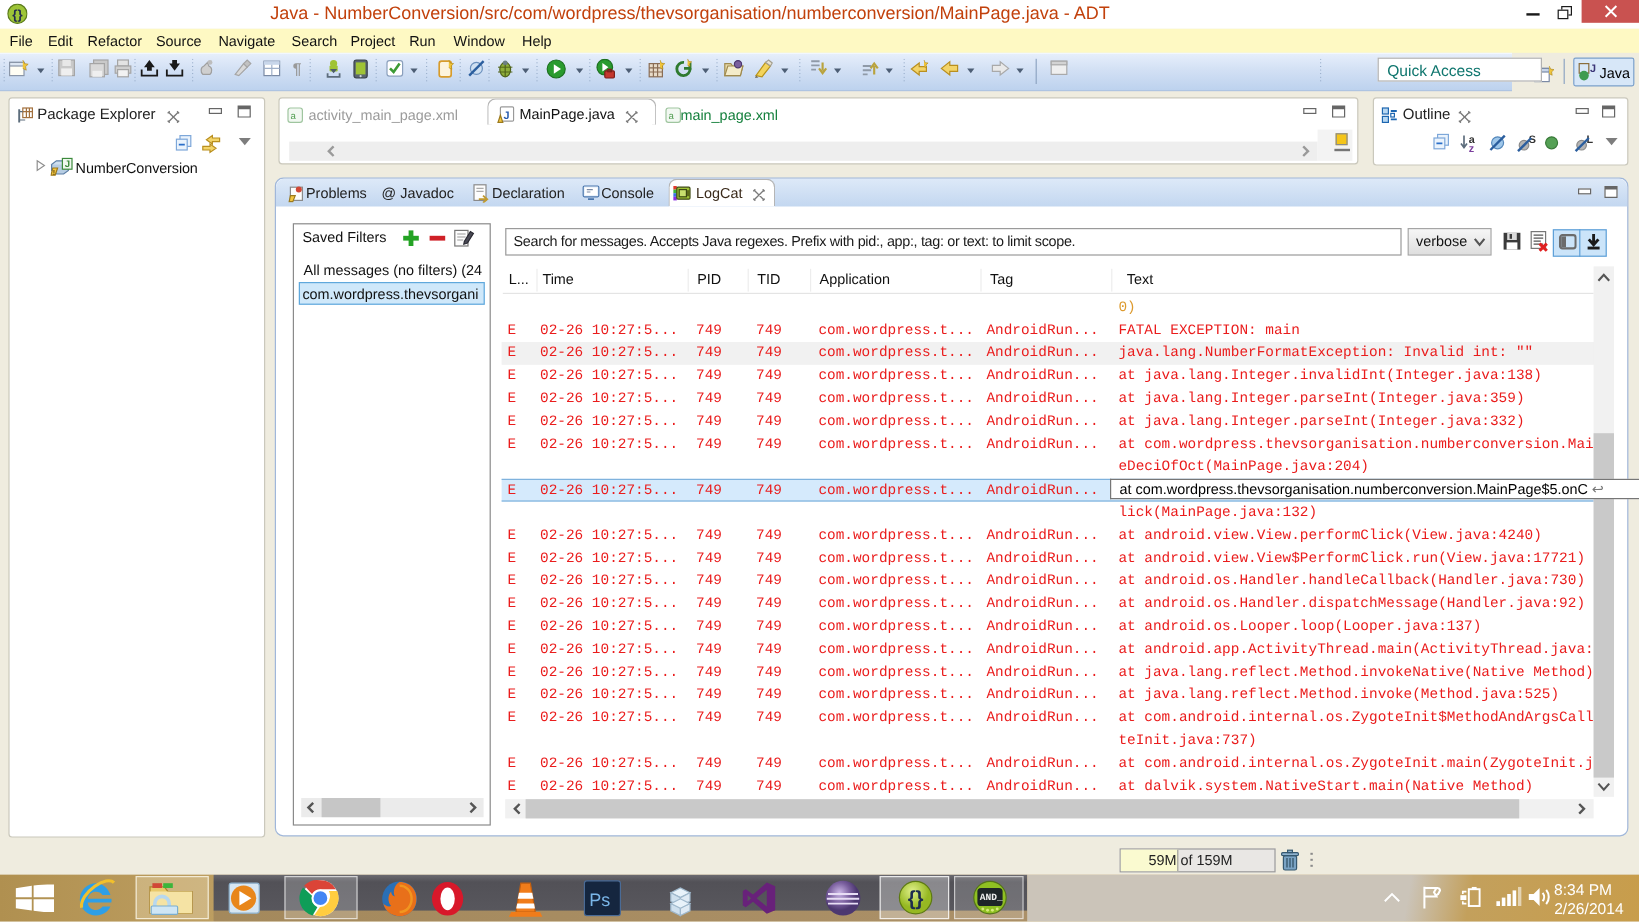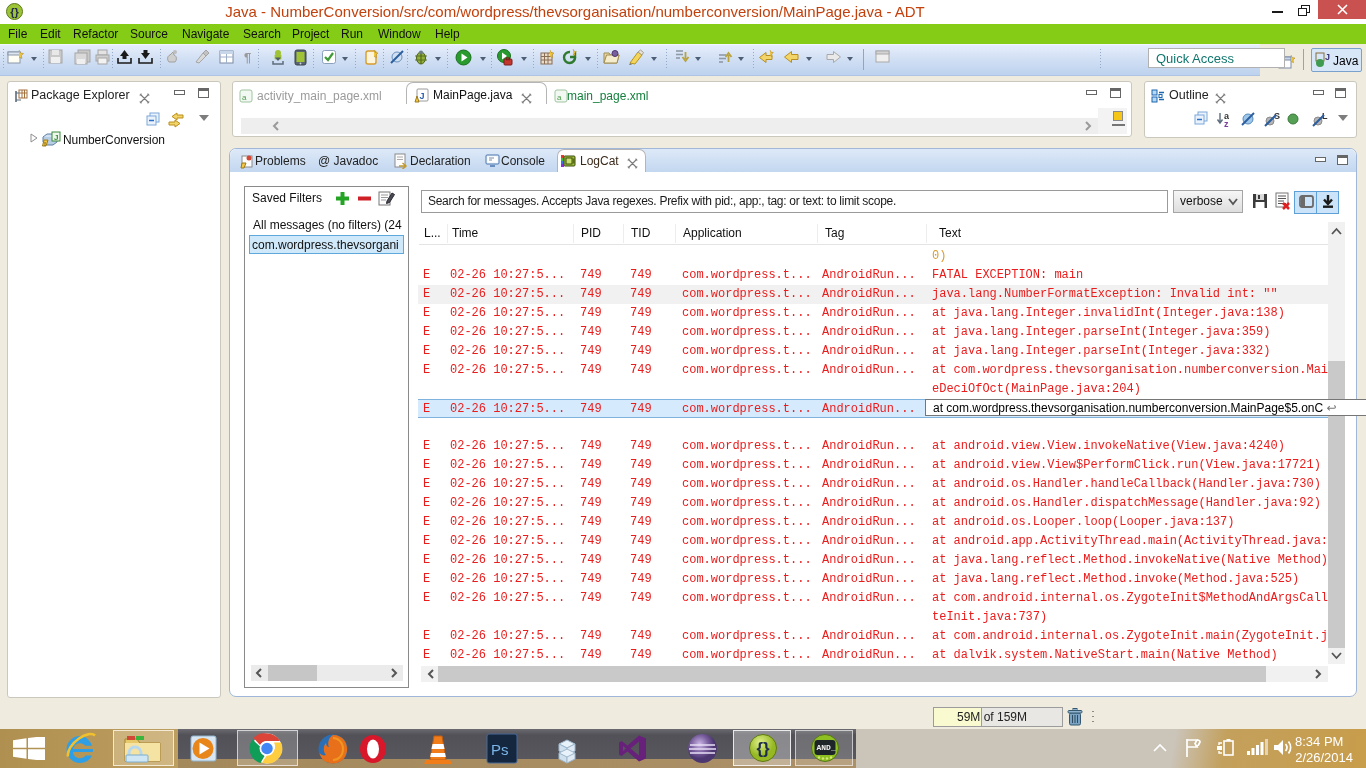--- a/index.html
+++ b/index.html
@@ -4,21 +4,21 @@
 <style>
 *{margin:0;padding:0;box-sizing:border-box}
 html,body{width:1366px;height:768px;overflow:hidden}
 body{font-family:"Liberation Sans",sans-serif;position:relative;background:#efecdf}
 .abs{position:absolute}
 
 #titlebar{position:absolute;left:0;top:0;width:1366px;height:24px;background:#fff}
 #title{position:absolute;left:0;top:3px;width:1150px;text-align:center;font-size:15px;color:#c2410c}
 #btn-close{position:absolute;left:1318px;top:0;width:48px;height:19px;background:#c95250;color:#fff;text-align:center;font-size:11px;line-height:18px}
 
-#menubar{position:absolute;left:0;top:24px;width:1366px;height:20px;background:#84cc16;font-size:12px;color:#111}
+#menubar{position:absolute;left:0;top:24px;width:1366px;height:20px;background:#fef9c3;font-size:12px;color:#111}
 #menubar span{position:absolute;top:3px}
 
 #toolbar{position:absolute;left:0;top:44px;width:1366px;height:32px}
 #tbarblue{position:absolute;left:0;top:0;width:1260px;height:32px;background:linear-gradient(#e6eefb,#d2e0f4 45%,#bdd2ee);border-top:1px solid #f2f7fe;border-bottom:1px solid #aec4e2}
 .tsep{position:absolute;top:5px;width:1px;height:21px;background-image:linear-gradient(#93a9c7 1px,transparent 1px);background-size:1px 3px}
 .tsolid{position:absolute;top:5px;width:1px;height:21px;background:#8ea5c3}
 .ticon{position:absolute;top:5px}
 .tarrow{position:absolute;top:13px;width:0;height:0;border-left:3px solid transparent;border-right:3px solid transparent;border-top:4px solid #4d5e75}
 #qa{position:absolute;left:1148px;top:4px;width:137px;height:20px;background:#fff;border:1px solid #b1b1b1;font-size:13px;color:#0f766e;padding:2px 0 0 7px}
 #javabtn{position:absolute;left:1311px;top:4px;width:51px;height:24px;background:#d7e7f8;border:1px solid #7aa0cc;border-radius:2px;font-size:12px;color:#000}
@@ -490,21 +490,22 @@
   </div>
   <div class="lr" style="top:98px;color:#dd9a2e"><i class="cX">0)</i></div>
   <div class="lr" style="top:117px"><i class="cE">E</i><i class="cT">02-26 10:27:5...</i><i class="cP">749</i><i class="cD">749</i><i class="cA">com.wordpress.t...</i><i class="cG">AndroidRun...</i><i class="cX">FATAL EXCEPTION: main</i></div>
   <div class="lr" style="top:136px;background:#f1f1f1"><i class="cE">E</i><i class="cT">02-26 10:27:5...</i><i class="cP">749</i><i class="cD">749</i><i class="cA">com.wordpress.t...</i><i class="cG">AndroidRun...</i><i class="cX">java.lang.NumberFormatException: Invalid int: ""</i></div>
   <div class="lr" style="top:155px"><i class="cE">E</i><i class="cT">02-26 10:27:5...</i><i class="cP">749</i><i class="cD">749</i><i class="cA">com.wordpress.t...</i><i class="cG">AndroidRun...</i><i class="cX">at java.lang.Integer.invalidInt(Integer.java:138)</i></div>
   <div class="lr" style="top:174px"><i class="cE">E</i><i class="cT">02-26 10:27:5...</i><i class="cP">749</i><i class="cD">749</i><i class="cA">com.wordpress.t...</i><i class="cG">AndroidRun...</i><i class="cX">at java.lang.Integer.parseInt(Integer.java:359)</i></div>
   <div class="lr" style="top:193px"><i class="cE">E</i><i class="cT">02-26 10:27:5...</i><i class="cP">749</i><i class="cD">749</i><i class="cA">com.wordpress.t...</i><i class="cG">AndroidRun...</i><i class="cX">at java.lang.Integer.parseInt(Integer.java:332)</i></div>
   <div class="lr" style="top:212px"><i class="cE">E</i><i class="cT">02-26 10:27:5...</i><i class="cP">749</i><i class="cD">749</i><i class="cA">com.wordpress.t...</i><i class="cG">AndroidRun...</i><i class="cX">at com.wordpress.thevsorganisation.numberconversion.MainPage.mak</i></div>
   <div class="lr" style="top:231px"><i class="cX">eDeciOfOct(MainPage.java:204)</i></div>
   <div class="lr" style="top:250px;background:#d5eafc;border-top:1px solid #7fb2dd;border-bottom:1px solid #7fb2dd;height:19px"><i class="cE">E</i><i class="cT">02-26 10:27:5...</i><i class="cP">749</i><i class="cD">749</i><i class="cA">com.wordpress.t...</i><i class="cG">AndroidRun...</i></div>
-  <div class="lr" style="top:288px"><i class="cE">E</i><i class="cT">02-26 10:27:5...</i><i class="cP">749</i><i class="cD">749</i><i class="cA">com.wordpress.t...</i><i class="cG">AndroidRun...</i><i class="cX">at android.view.View.invokeNative(View.java:4240)</i></div>
+  <div class="lr" style="top:269px"><i class="cX">lick(MainPage.java:132)</i></div>
+  <div class="lr" style="top:288px"><i class="cE">E</i><i class="cT">02-26 10:27:5...</i><i class="cP">749</i><i class="cD">749</i><i class="cA">com.wordpress.t...</i><i class="cG">AndroidRun...</i><i class="cX">at android.view.View.performClick(View.java:4240)</i></div>
   <div class="lr" style="top:307px"><i class="cE">E</i><i class="cT">02-26 10:27:5...</i><i class="cP">749</i><i class="cD">749</i><i class="cA">com.wordpress.t...</i><i class="cG">AndroidRun...</i><i class="cX">at android.view.View$PerformClick.run(View.java:17721)</i></div>
   <div class="lr" style="top:326px"><i class="cE">E</i><i class="cT">02-26 10:27:5...</i><i class="cP">749</i><i class="cD">749</i><i class="cA">com.wordpress.t...</i><i class="cG">AndroidRun...</i><i class="cX">at android.os.Handler.handleCallback(Handler.java:730)</i></div>
   <div class="lr" style="top:345px"><i class="cE">E</i><i class="cT">02-26 10:27:5...</i><i class="cP">749</i><i class="cD">749</i><i class="cA">com.wordpress.t...</i><i class="cG">AndroidRun...</i><i class="cX">at android.os.Handler.dispatchMessage(Handler.java:92)</i></div>
   <div class="lr" style="top:364px"><i class="cE">E</i><i class="cT">02-26 10:27:5...</i><i class="cP">749</i><i class="cD">749</i><i class="cA">com.wordpress.t...</i><i class="cG">AndroidRun...</i><i class="cX">at android.os.Looper.loop(Looper.java:137)</i></div>
   <div class="lr" style="top:383px"><i class="cE">E</i><i class="cT">02-26 10:27:5...</i><i class="cP">749</i><i class="cD">749</i><i class="cA">com.wordpress.t...</i><i class="cG">AndroidRun...</i><i class="cX">at android.app.ActivityThread.main(ActivityThread.java:5103)</i></div>
   <div class="lr" style="top:402px"><i class="cE">E</i><i class="cT">02-26 10:27:5...</i><i class="cP">749</i><i class="cD">749</i><i class="cA">com.wordpress.t...</i><i class="cG">AndroidRun...</i><i class="cX">at java.lang.reflect.Method.invokeNative(Native Method)</i></div>
   <div class="lr" style="top:421px"><i class="cE">E</i><i class="cT">02-26 10:27:5...</i><i class="cP">749</i><i class="cD">749</i><i class="cA">com.wordpress.t...</i><i class="cG">AndroidRun...</i><i class="cX">at java.lang.reflect.Method.invoke(Method.java:525)</i></div>
   <div class="lr" style="top:440px"><i class="cE">E</i><i class="cT">02-26 10:27:5...</i><i class="cP">749</i><i class="cD">749</i><i class="cA">com.wordpress.t...</i><i class="cG">AndroidRun...</i><i class="cX">at com.android.internal.os.ZygoteInit$MethodAndArgsCaller.run(Zy</i></div>
   <div class="lr" style="top:459px"><i class="cX">teInit.java:737)</i></div>
   <div class="lr" style="top:478px"><i class="cE">E</i><i class="cT">02-26 10:27:5...</i><i class="cP">749</i><i class="cD">749</i><i class="cA">com.wordpress.t...</i><i class="cG">AndroidRun...</i><i class="cX">at com.android.internal.os.ZygoteInit.main(ZygoteInit.java:1029)</i></div>

